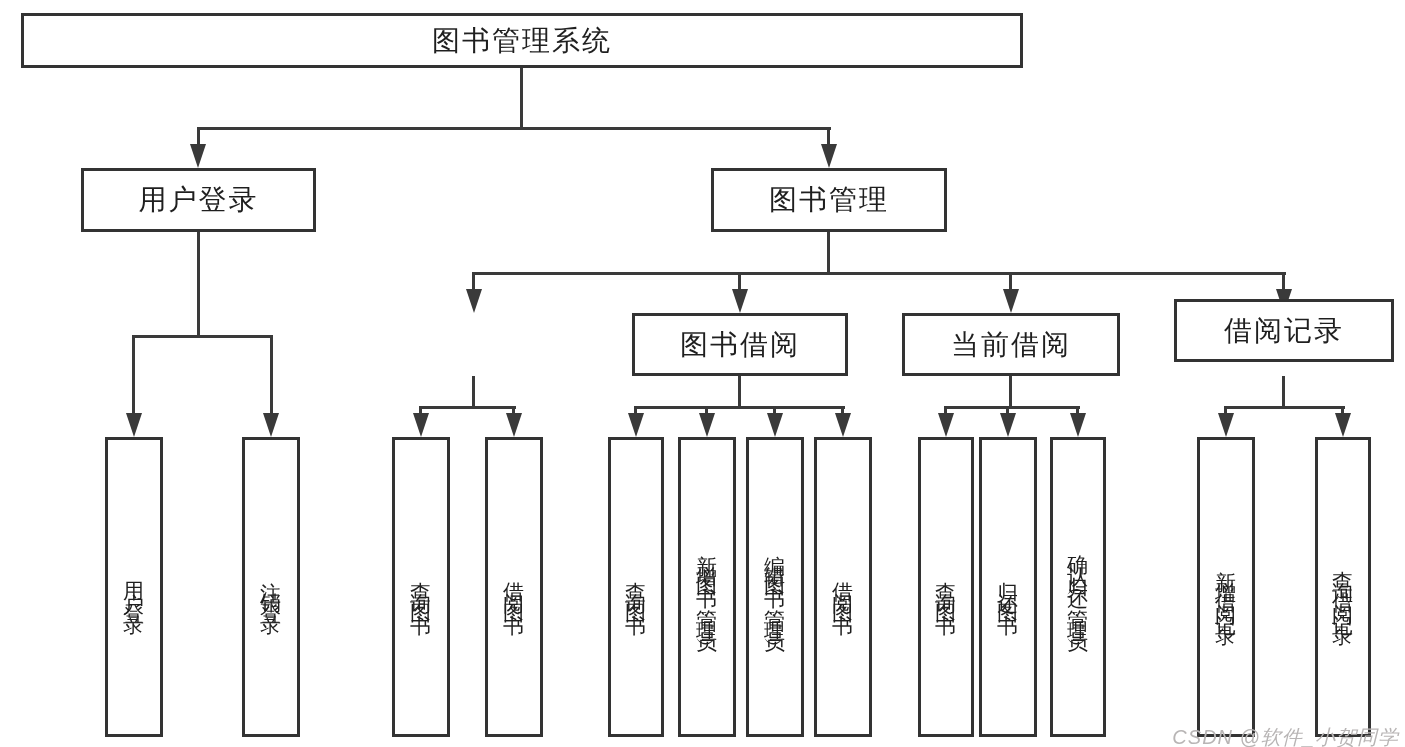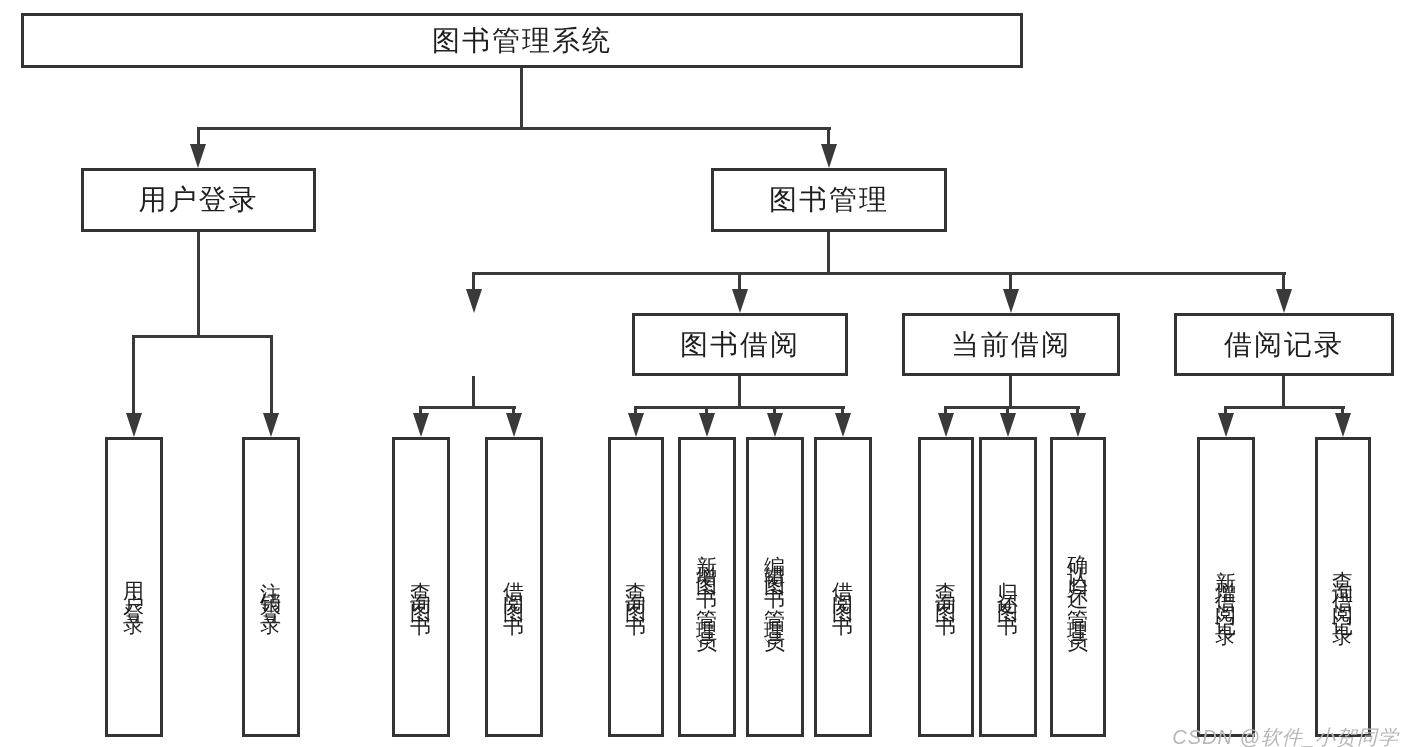--- a/index.html
+++ b/index.html
@@ -71,21 +71,21 @@
   <div class="arrow" style="left:1003px;top:289px"></div>
   <div class="vline" style="left:1282px;top:275px;height:16px"></div>
   <div class="arrow" style="left:1276px;top:289px"></div>
 
   <div class="box h" style="left:632px;top:313px;width:216px;height:63px">
     <span>图书借阅</span>
   </div>
   <div class="box h" style="left:902px;top:313px;width:218px;height:63px">
     <span>当前借阅</span>
   </div>
-  <div class="box h" style="left:1174px;top:313px;width:220px;height:63px">
+  <div class="box h" style="left:1174px;top:299px;width:220px;height:63px">
     <span>借阅记录</span>
   </div>
 
   <div class="vline" style="left:472px;top:376px;height:33px"></div>
   <div class="hline" style="left:419px;top:406px;width:97px"></div>
   <div class="vline" style="left:419px;top:409px;height:6px"></div>
   <div class="arrow" style="left:413px;top:413px"></div>
   <div class="vline" style="left:512px;top:409px;height:6px"></div>
   <div class="arrow" style="left:506px;top:413px"></div>
 

